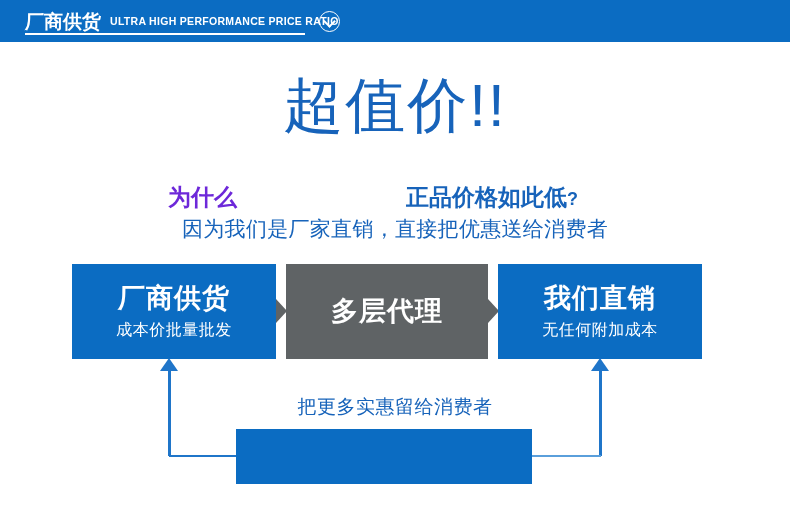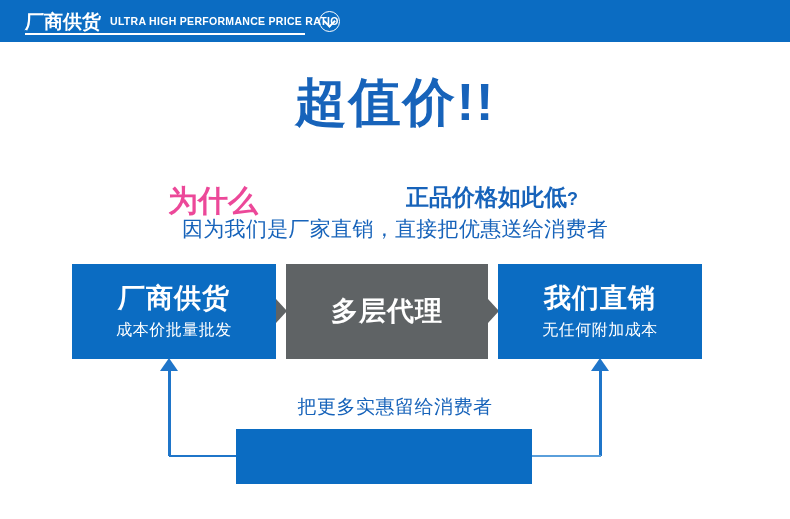--- a/index.html
+++ b/index.html
@@ -84,42 +84,42 @@
   }
 
   
   .main-title {
     position: absolute;
     left: 0;
     top: 76px;
     width: 790px;
     text-align: center;
     color: #1763ba;
-    font-size: 52px;
-    font-weight: bold;
+    font-size: 60px;
+    font-weight: normal;
     letter-spacing: 2px;
     line-height: 1;
     white-space: nowrap;
   }
 
   
   .q-line {
     position: absolute;
     left: 0;
     top: 184px;
     width: 790px;
     height: 28px;
   }
   .q-why {
     position: absolute;
     left: 168px;
     top: 0;
-    font-size: 30px;
-    font-weight: bold;
-    color: #ec4899;
+    font-size: 23px;
+    font-weight: bold;
+    color: #6d28d9;
     line-height: 1.15;
     white-space: nowrap;
   }
   .q-ask {
     position: absolute;
     left: 406px;
     top: 0;
     font-size: 23px;
     font-weight: bold;
     color: #1763ba;

